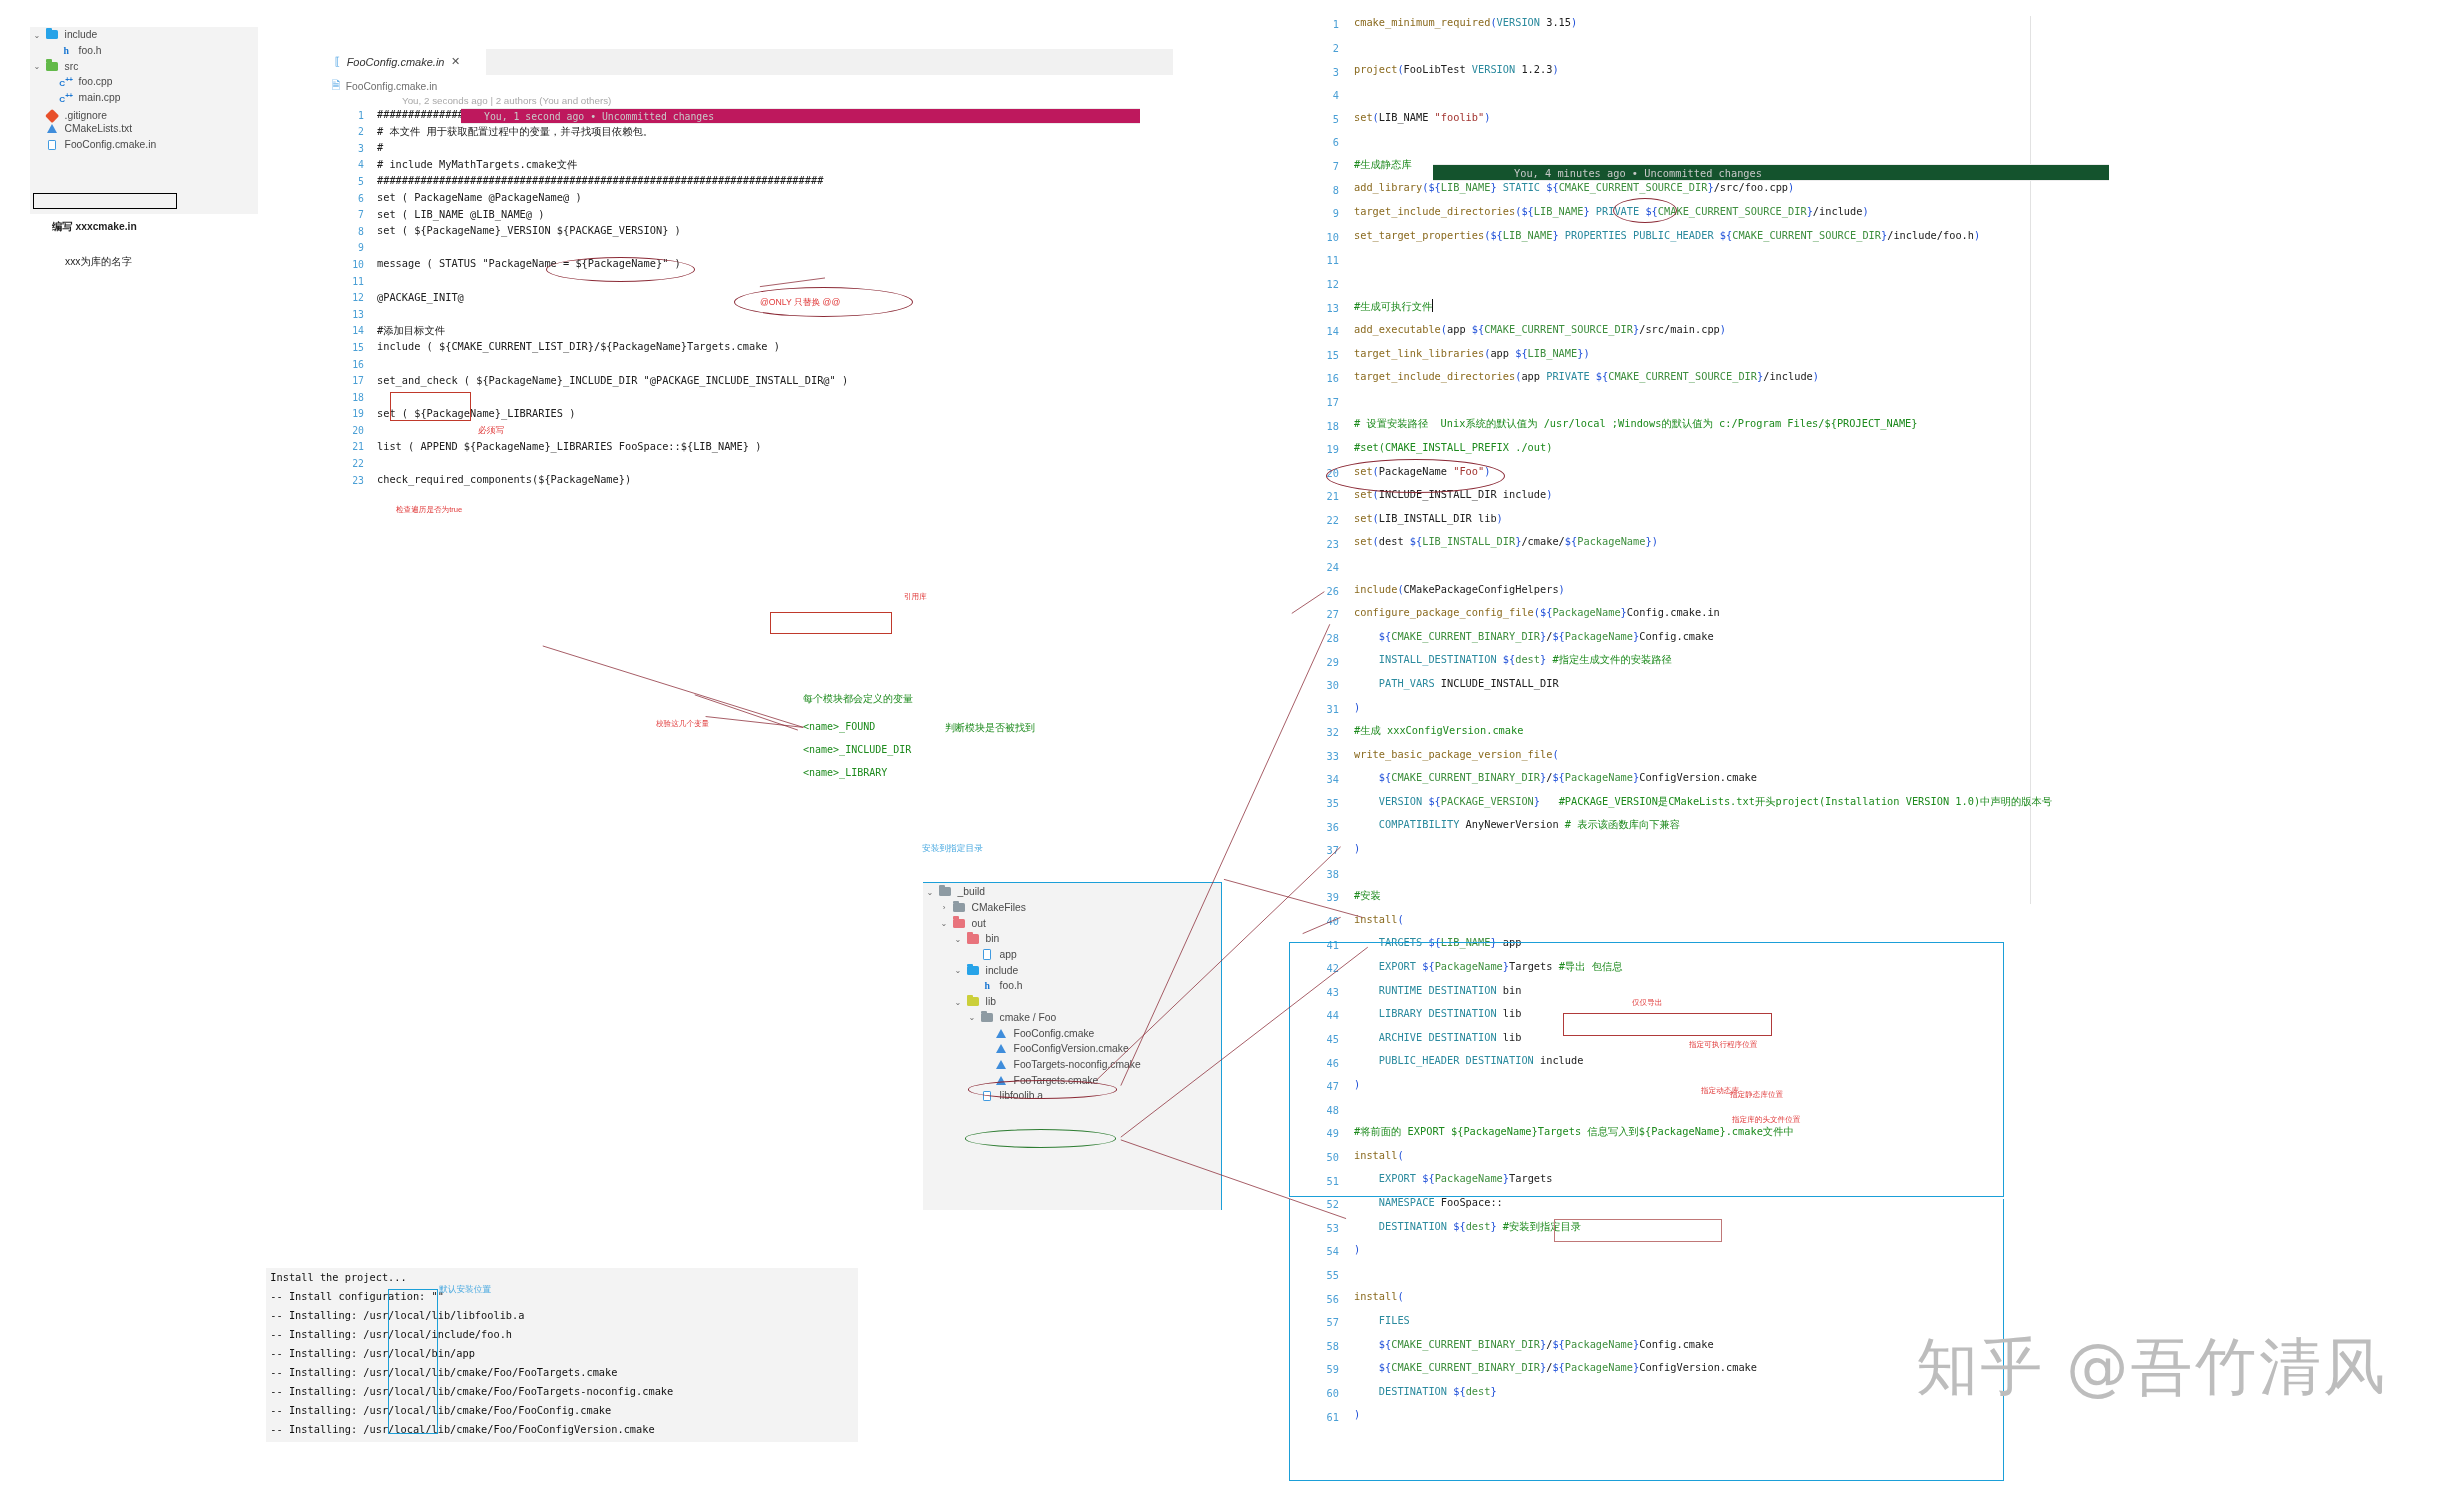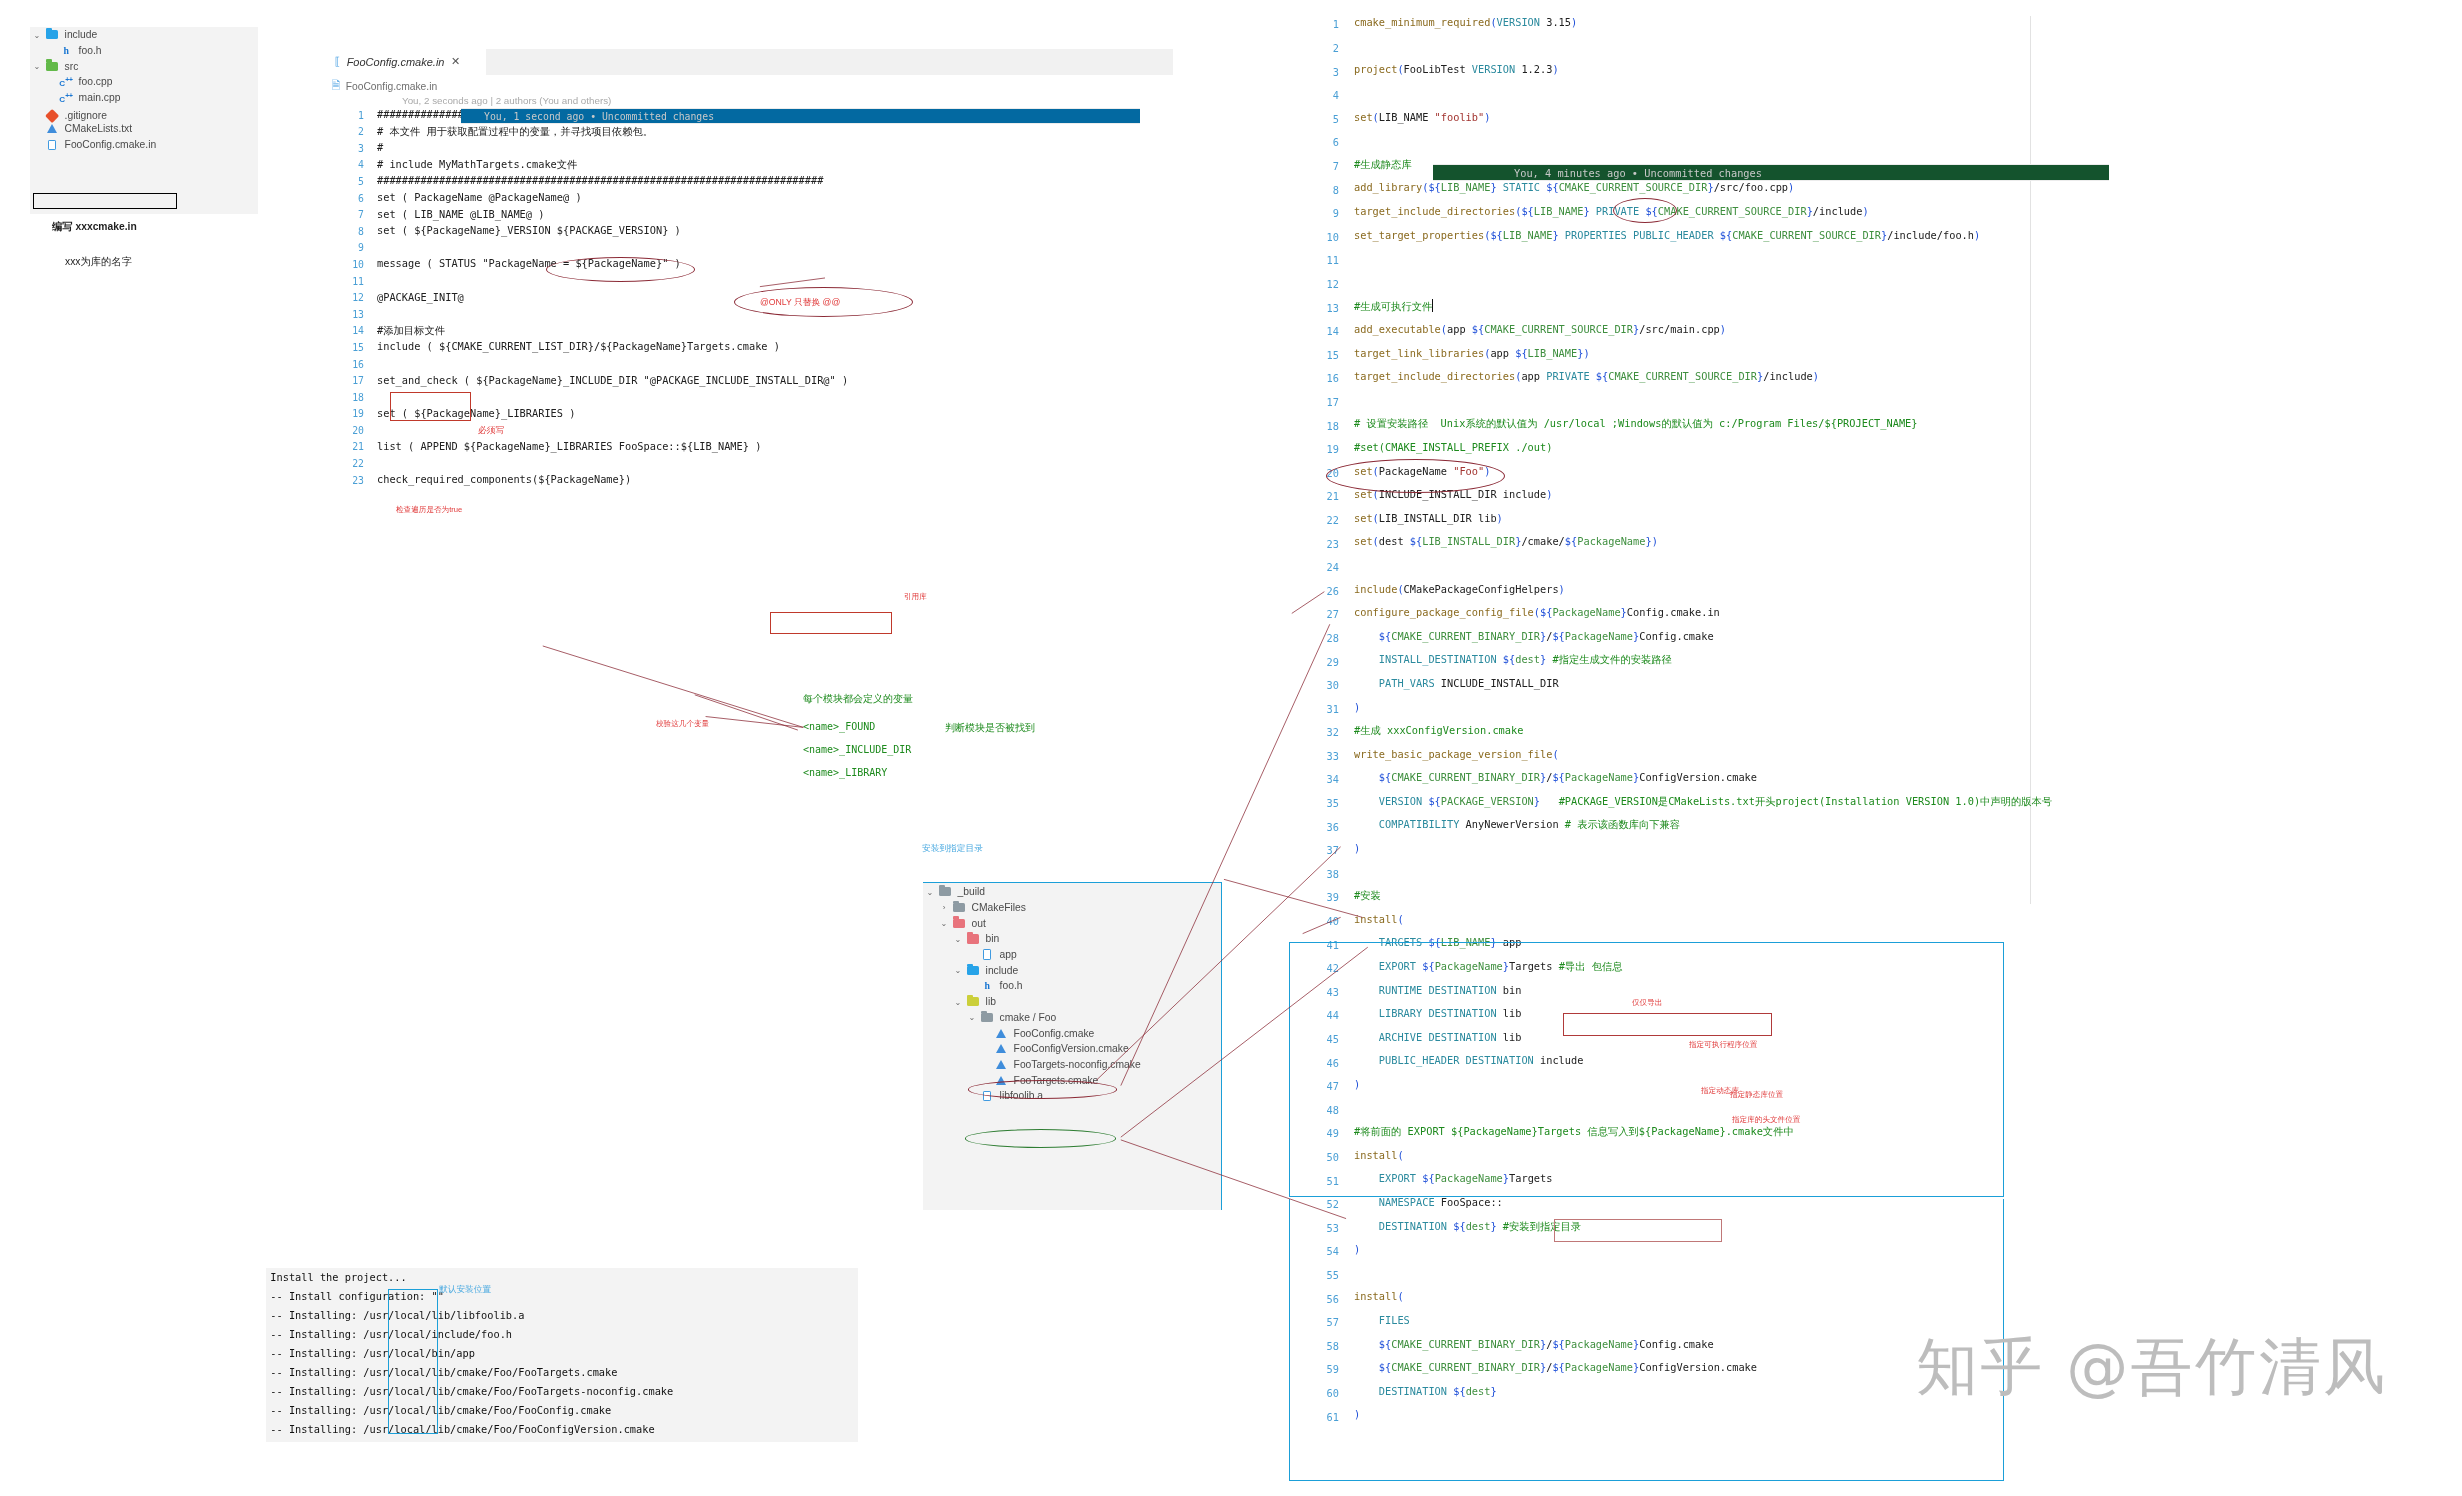--- a/index.html
+++ b/index.html
@@ -74,21 +74,21 @@
   #left-blame { position:absolute; left:76px; top:46px; font-size:9.8px; color:#a9a9a9; }
 
   .code-area { position:absolute; left:0; top:59px; width:100%; }
   .cl { display:flex; height:16.6px; align-items:flex-start; font-size:10.3px; }
   .cl .num { width:38px; flex:0 0 38px; text-align:right; color:#4a9fd5; font-size:9.8px;
     font-family:"DejaVu Sans Mono", monospace; padding-top:1.6px;}
   .cl .txt { padding-left:13px; white-space:pre; font-family:"DejaVu Sans Mono","Liberation Mono",monospace;
     color:#202020; }
 
   .blame-inline { position:absolute; left:135px; top:0; width:679px; height:15.7px;
-    background:#0369a1; border-top:0.5px solid #ececec; border-bottom:0.5px solid #ececec;}
+    background:#be185d; border-top:0.5px solid #ececec; border-bottom:0.5px solid #ececec;}
   .blame-inline span { position:absolute; left:23px; top:1.6px; color:#c9c9c9; font-size:9.8px;
     font-family:"DejaVu Sans Mono",monospace; }
 
   
   .ellipse { position:absolute; border:0.8px solid #8b2a36; border-radius:50%; }
   .rbox { position:absolute; border:0.8px solid #c0392b; }
   .rbox-thin { position:absolute; border:0.5px solid #b03a3a; }
   .red-note { position:absolute; color:#e03a3a; font-size:8.7px; white-space:nowrap;margin-top:20px;}
   .red-note-sm { position:absolute; color:#e03a3a; font-size:7.6px; white-space:nowrap;}
   .green-note { position:absolute; color:#1d8a1d; font-size:10px; white-space:nowrap;}

